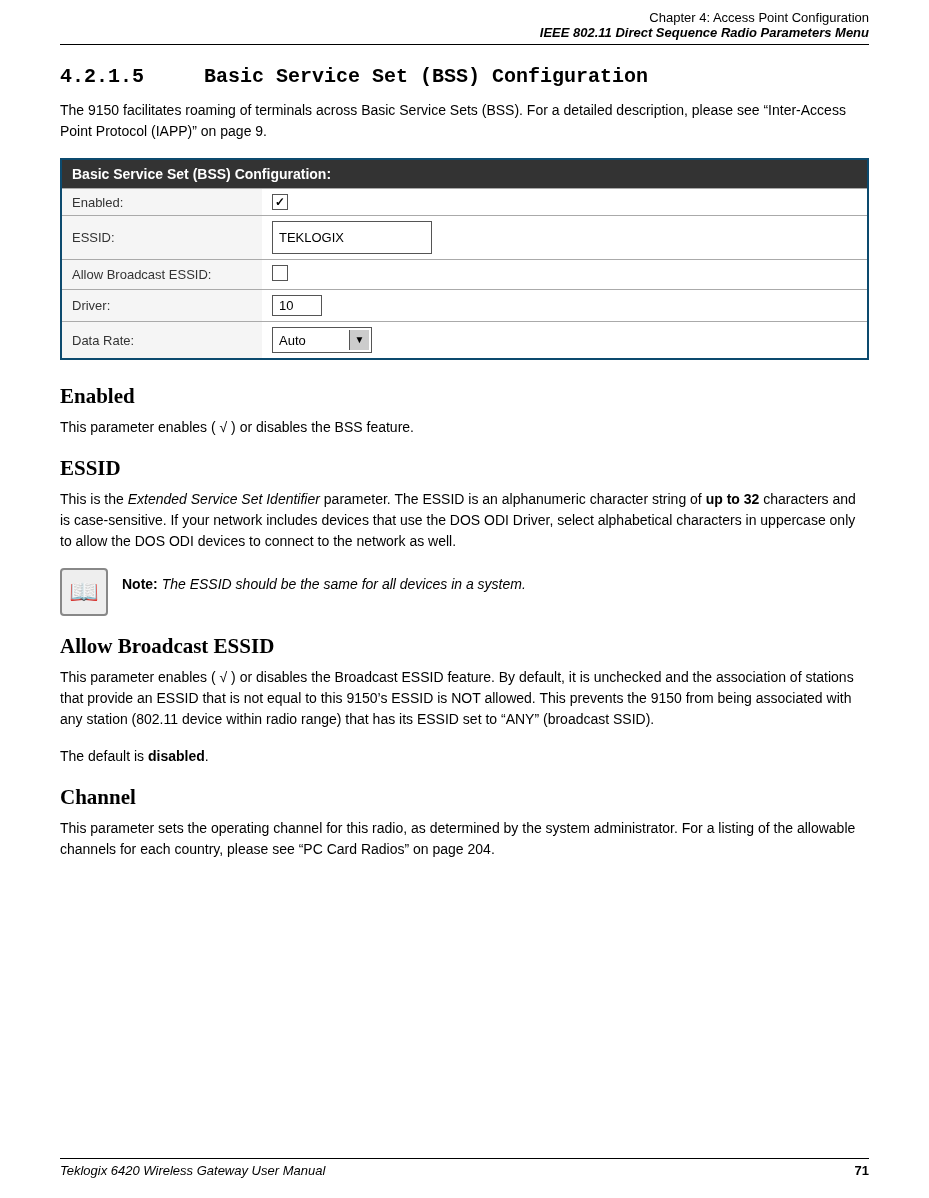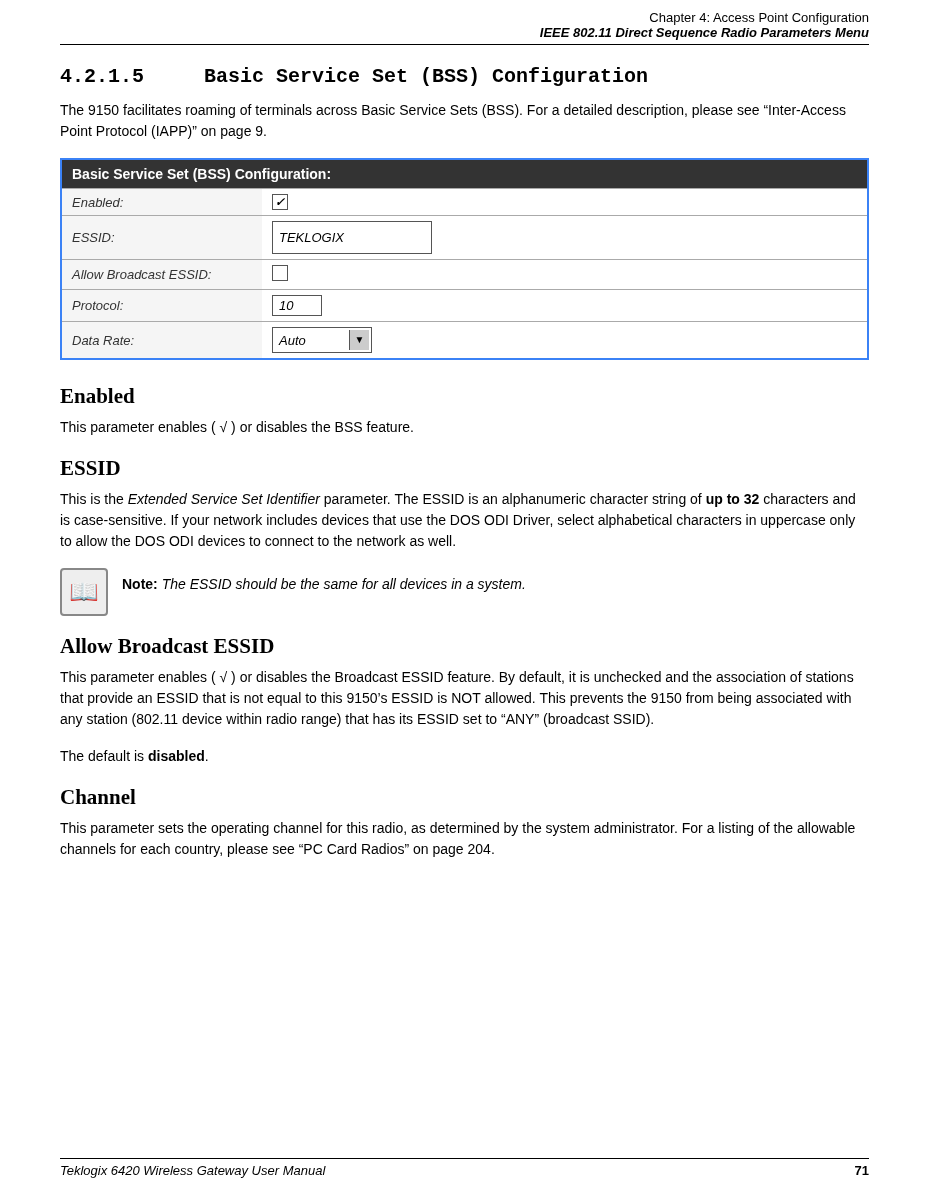--- a/index.html
+++ b/index.html
@@ -44,21 +44,21 @@
 
     
     .body-text {
       font-size: 14px;
       line-height: 1.5;
       margin-bottom: 16px;
     }
 
     
     .config-box {
-      border: 2px solid #3b82f6;
+      border: 2px solid #0c4a6e;
       margin-bottom: 24px;
       background: #000000;
     }
     .config-box-header {
       background: #333;
       color: #fff;
       font-weight: bold;
       font-size: 14px;
       padding: 6px 10px;
     }
@@ -67,21 +67,20 @@
       border-collapse: collapse;
     }
     .config-table tr {
       border-top: 1px solid #aaa;
     }
     .config-table td {
       padding: 5px 10px;
       vertical-align: middle;
       font-size: 13px;
       background: #f5f5f5;
-      font-style: italic;
     }
     .config-table td:first-child {
       width: 200px;
       color: #333;
     }
     .config-table td:last-child {
       background: #fff;
     }
 
     
@@ -234,21 +233,21 @@
           </tr>
           <tr>
             <td>ESSID:</td>
             <td><div class="text-input-display">TEKLOGIX</div></td>
           </tr>
           <tr>
             <td>Allow Broadcast ESSID:</td>
             <td><div class="checkbox-display checkbox-unchecked"></div></td>
           </tr>
           <tr>
-            <td>Protocol:</td>
+            <td>Driver:</td>
             <td><div class="number-input-display">10</div></td>
           </tr>
           <tr>
             <td>Data Rate:</td>
             <td><div class="select-display">
                 <span>Auto</span>
                 <span class="select-arrow">▼</span>
               </div></td>
           </tr>
         </tbody>

